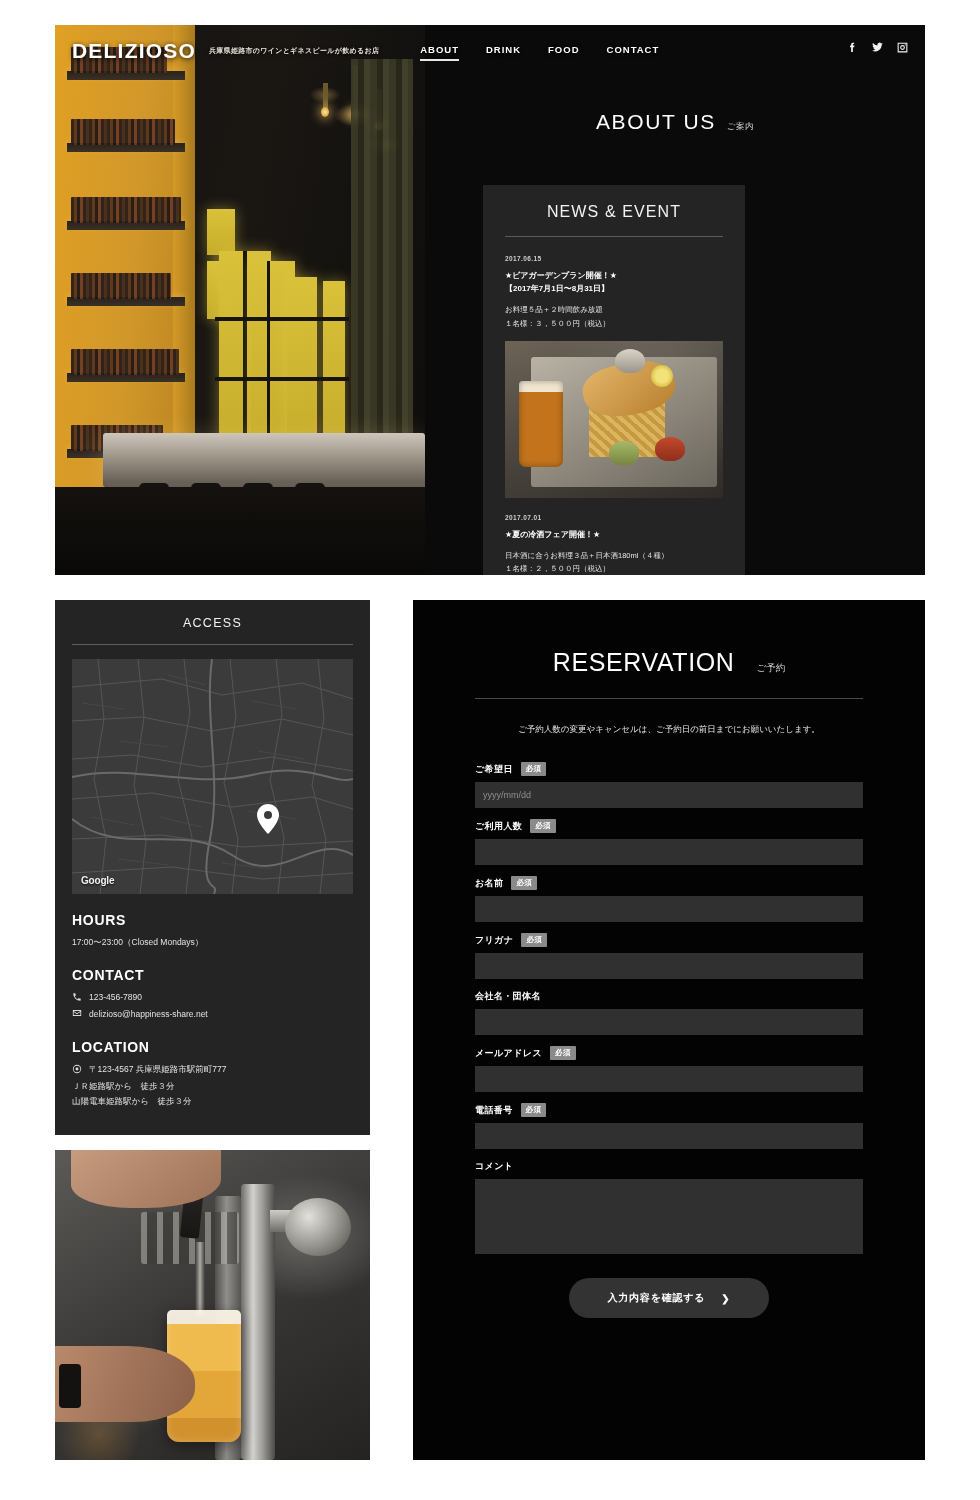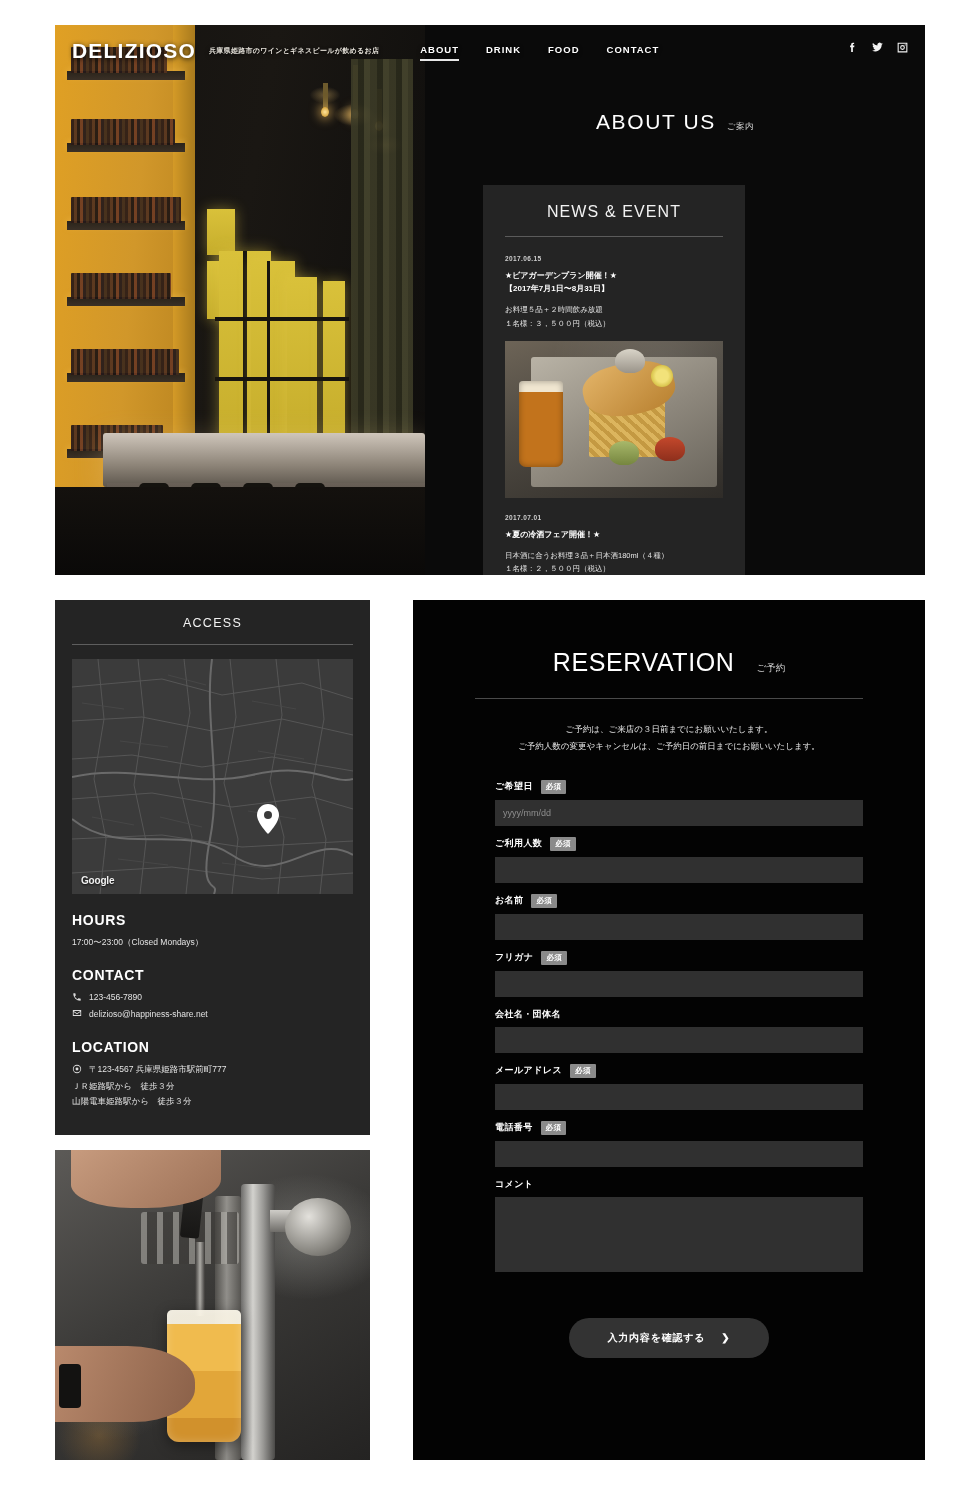--- a/index.html
+++ b/index.html
@@ -386,21 +386,21 @@
   .res-title .en { color: #fff; font-size: 25px; letter-spacing: .6px; }
   .res-title .jp { color: #dcdcdc; font-size: 9.5px; }
   .res-rule {
     margin: 21px 0 22px 0; height: 1px; background: #4a4a4a;
   }
   .res-note {
     text-align: center; color: #eaeaea; font-size: 8.5px; line-height: 2.05;
     margin-bottom: 24px;
   }
 
-  .field { margin-bottom: 11px; margin-left: 20px; }
+  .field { margin-bottom: 11px; }
   .field-label {
     display: flex; align-items: center; gap: 8px; margin-bottom: 6px;
   }
   .field-label .lab {
     color: #ffffff; font-size: 9px; font-weight: 700; letter-spacing: .4px;
   }
   .badge {
     background: #8a8a8a; color: #fff;
     font-size: 7.5px; font-weight: 700;
     padding: 2px 5px; border-radius: 1px; letter-spacing: .3px;
@@ -413,21 +413,21 @@
     font-family: "Liberation Sans", sans-serif;
   }
   .input::placeholder { color: #8e8e8e; }
   .textarea {
     width: 100%; height: 75px;
     background: #303030; border: none; outline: none;
     color: #cfcfcf; font-size: 9px; padding: 6px 8px;
     resize: none;
     font-family: "Liberation Sans", sans-serif;
   }
-  .submit-wrap { text-align: center; margin-top: 42px; }
+  .submit-wrap { text-align: center; margin-top: 20px; }
   .submit {
     display: inline-flex; align-items: center; gap: 16px;
     background: #333333;
     border: none; cursor: pointer;
     color: #ffffff; font-size: 10px; font-weight: 700; letter-spacing: .8px;
     padding: 13px 38px;
     border-radius: 22px;
     font-family: "Liberation Sans", sans-serif;
   }
 </style>
@@ -655,21 +655,20 @@
   </div>
 
   <div class="reservation">
     <div class="res-title">
       <span class="en">RESERVATION</span>
       <span class="jp">ご予約</span>
     </div>
     <div class="res-rule"></div>
 
     <div class="res-note">
-      <div>ご予約は、ご来店の３日前までにお願いいたします。</div>
       <div>ご予約人数の変更やキャンセルは、ご予約日の前日までにお願いいたします。</div>
     </div>
 
     <form>
 
       <div class="field">
         <div class="field-label">
           <span class="lab">ご希望日</span>
           <span class="badge">必須</span>
         </div>

